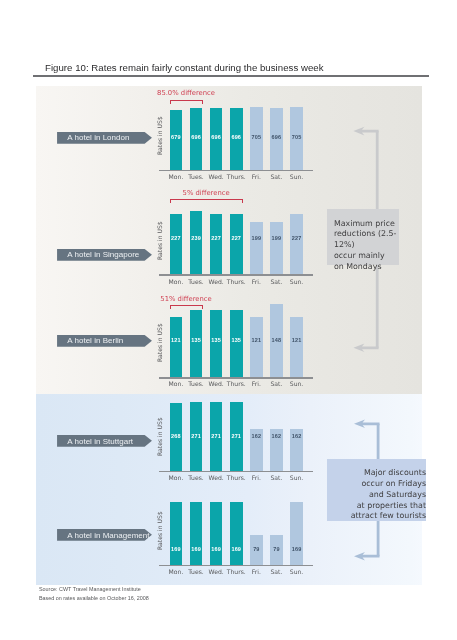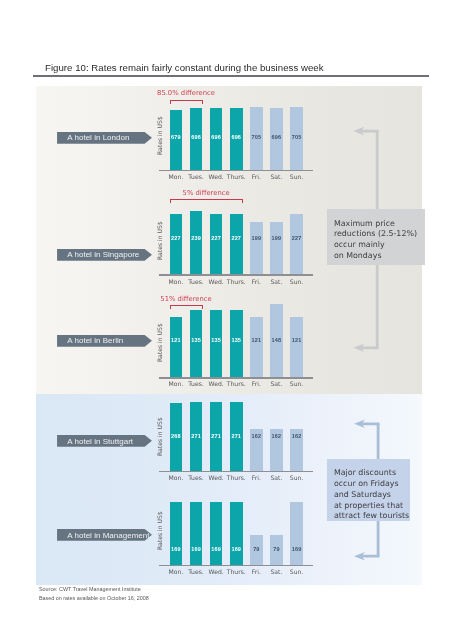--- a/index.html
+++ b/index.html
@@ -252,32 +252,32 @@
         <span style="color: rgb(63, 82, 104); top: 44.9px;">169</span>
       </div>
       <div class="xlab" style="left: 286.3px; top: 567.9px; width: 20.5px;">Sun.</div>
       <div style="position: absolute; left: 0px; top: 0px; width: 457px; height: 640px; pointer-events: none;">
         <svg width="457" height="640" viewBox="0 0 457 640" style="position:absolute;left:0;top:0">
           <path d="M353.4 131.1 L364.4 126.8 L362 129.7 H378.59999999999997 V132.5 H362 L364.4 135.4 Z" fill="#c9cacc"></path>
           <path d="M353.4 347.8 L364.4 343.5 L362 346.40000000000003 H378.59999999999997 V349.2 H362 L364.4 352.1 Z" fill="#c9cacc"></path>
           <rect x="375.8" y="131.1" width="2.8" height="216.70000000000002" fill="#c9cacc"></rect>
         </svg>
       </div>
-      <div class="callout" style="left: 327px; top: 209px; width: 98px; height: 55.6px; background: rgb(210, 211, 213);">Maximum price
+      <div class="callout" style="left: 327px; top: 209px; width: 72px; height: 55.6px; background: rgb(210, 211, 213);">Maximum price
 reductions (2.5-12%)
 occur mainly
 on Mondays</div>
       <div style="position: absolute; left: 0px; top: 0px; width: 457px; height: 640px; pointer-events: none;">
         <svg width="457" height="640" viewBox="0 0 457 640" style="position:absolute;left:0;top:0">
           <path d="M354 423.8 L365 419.5 L362.6 422.40000000000003 H379.5 V425.2 H362.6 L365 428.1 Z" fill="#a9bed7"></path>
           <path d="M354 556.2 L365 551.9000000000001 L362.6 554.8000000000001 H379.5 V557.6 H362.6 L365 560.5 Z" fill="#a9bed7"></path>
           <rect x="376.70000000000005" y="423.8" width="2.8" height="132.40000000000003" fill="#a9bed7"></rect>
         </svg>
       </div>
-      <div class="callout" style="left: 327px; top: 458.6px; width: 83px; height: 62.5px; background: rgb(196, 210, 234);">Major discounts
+      <div class="callout" style="left: 327px; top: 458.6px; width: 99px; height: 62.5px; background: rgb(196, 210, 234); text-align: right;">Major discounts
 occur on Fridays
 and Saturdays
 at properties that
 attract few tourists</div>
     </div>
   <div class="source">Source: CWT Travel Management Institute
 Based on rates available on October 16, 2008</div>
 </div>
 
 </body></html>

